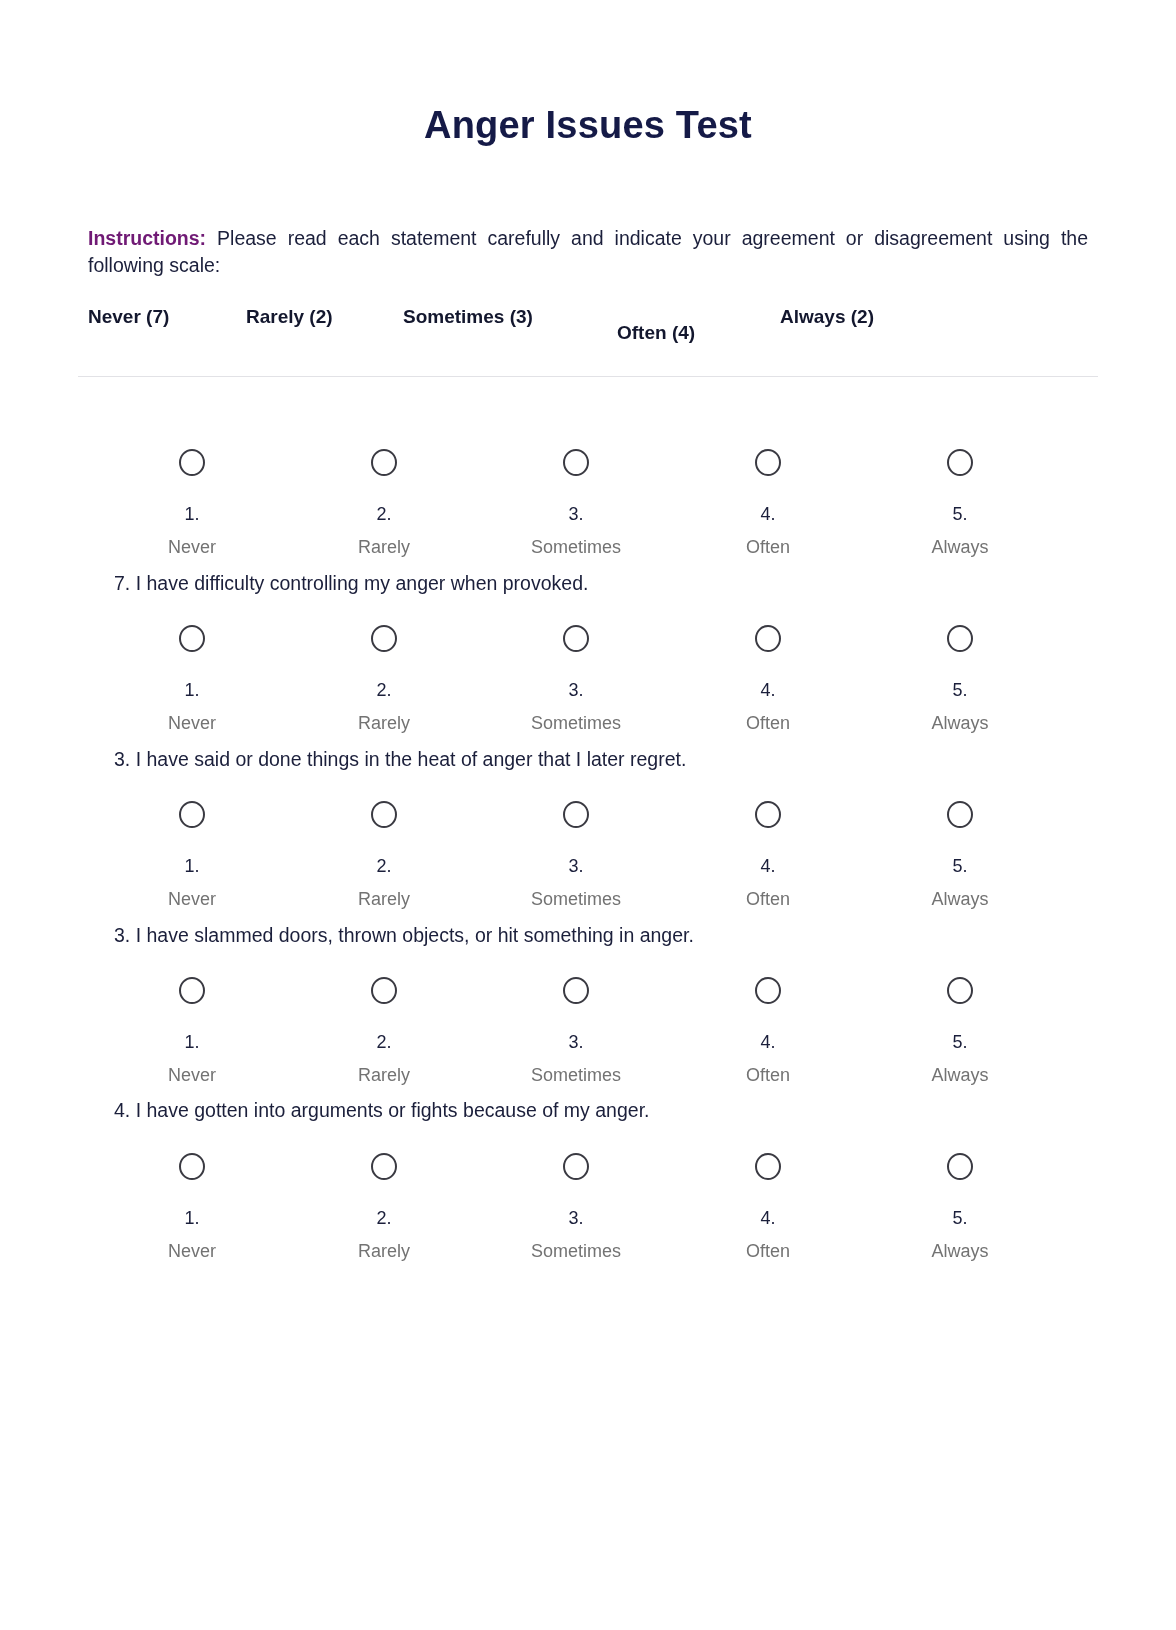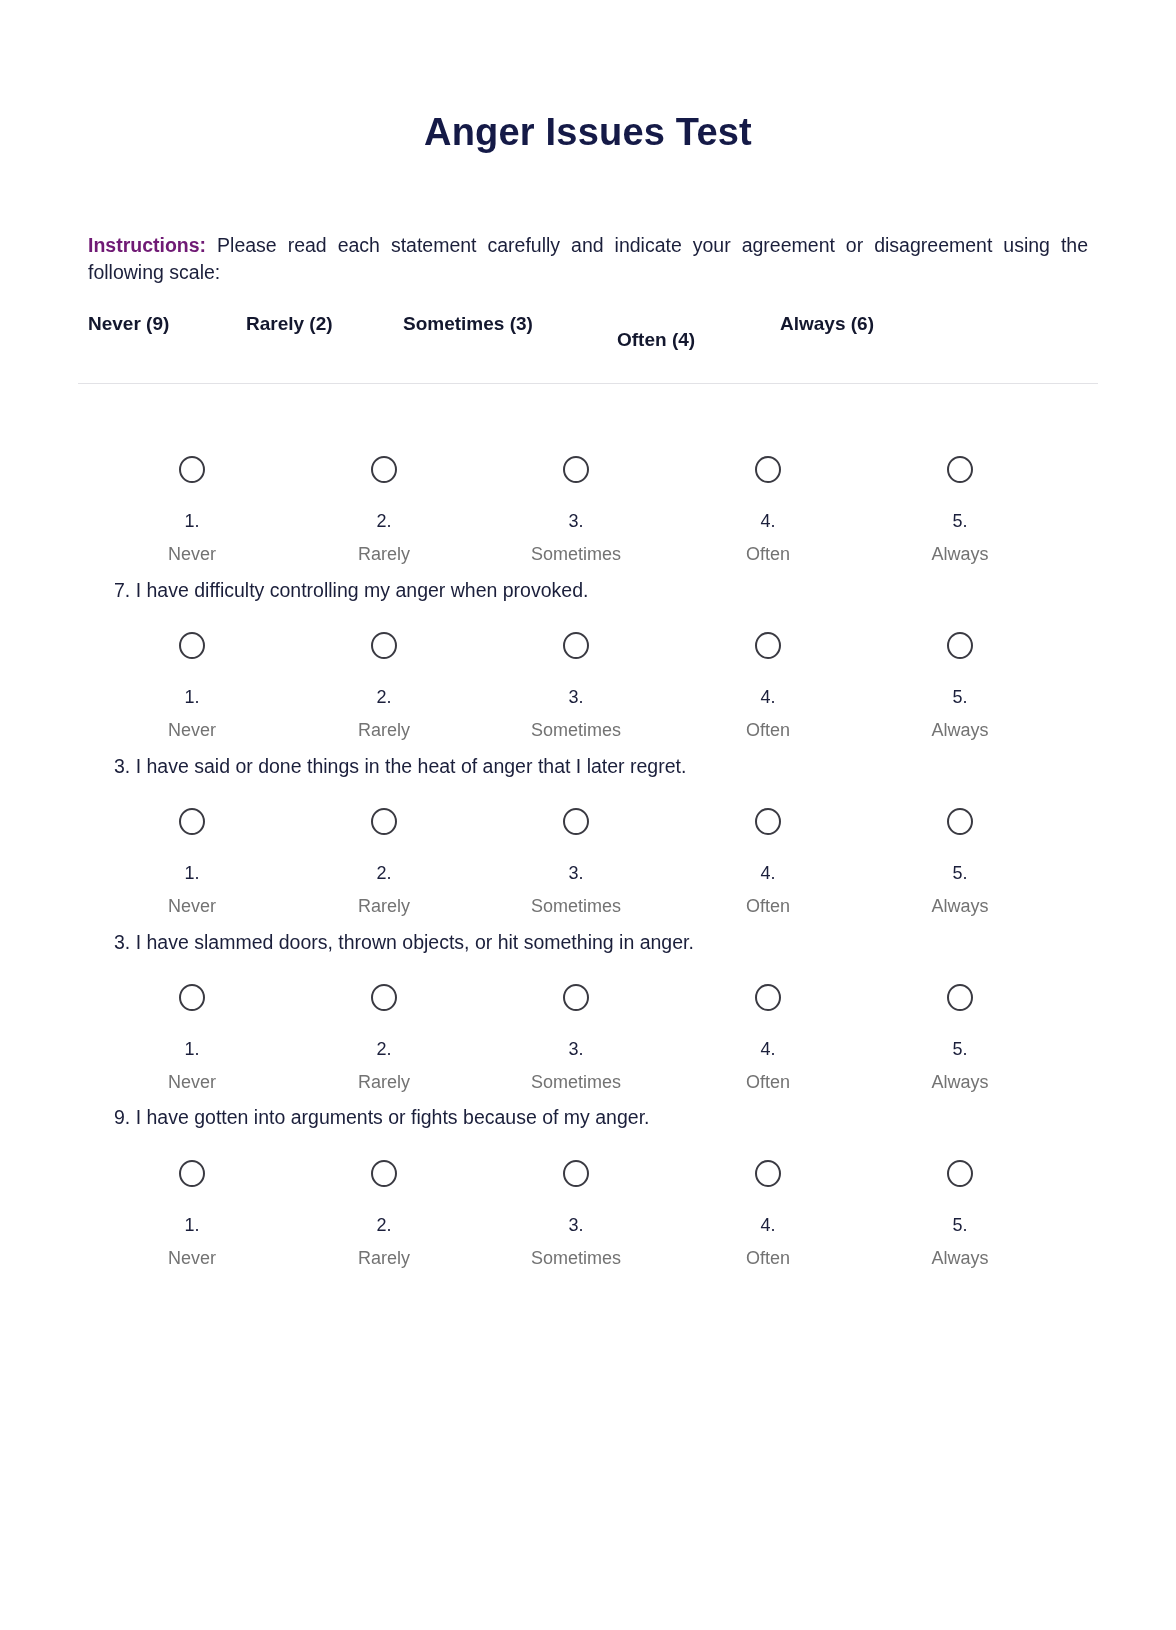--- a/index.html
+++ b/index.html
@@ -12,21 +12,21 @@
     height: 1630px;
     font-family: "Liberation Sans", sans-serif;
     color: #1b1f3b;
     position: relative;
     overflow: hidden;
   }
   .page {
     width: 1176px;
     height: 1630px;
     box-sizing: border-box;
-    padding: 16px;
+    padding: 9px;
     background: #ffffff;
   }
   .title {
     text-align: center;
     font-size: 38px;
     font-weight: bold;
     color: #151a47;
     letter-spacing: 0.2px;
     margin: 0;
     padding-top: 96px;
@@ -126,25 +126,25 @@
 <div class="page">
 
   <h1 class="title">Anger Issues Test</h1>
 
   <div class="instructions-block">
     <p class="instructions">
       <span class="lead">Instructions:</span><span> Please read each statement carefully and indicate your agreement or disagreement using the following scale:</span>
     </p>
 
     <div class="scale-row">
-      <span class="scale-item s1">Never (9)</span>
+      <span class="scale-item s1">Never (7)</span>
       <span class="scale-item s2">Rarely (2)</span>
       <span class="scale-item s3">Sometimes (3)</span>
       <span class="scale-item s4">Often (4)</span>
-      <span class="scale-item s5">Always (6)</span>
+      <span class="scale-item s5">Always (2)</span>
     </div>
   </div>
 
   <div class="divider"></div>
 
   <div class="questions">
 
     <div class="question">
       <div class="options">
         <div class="option">
@@ -262,21 +262,21 @@
         </div>
         <div class="option">
           <div class="radio"></div>
           <div class="opt-num">5.</div>
           <div class="opt-label">Always</div>
         </div>
       </div>
     </div>
 
     <div class="question">
-      <p class="q-text">9. I have gotten into arguments or fights because of my anger.</p>
+      <p class="q-text">4. I have gotten into arguments or fights because of my anger.</p>
       <div class="options">
         <div class="option">
           <div class="radio"></div>
           <div class="opt-num">1.</div>
           <div class="opt-label">Never</div>
         </div>
         <div class="option">
           <div class="radio"></div>
           <div class="opt-num">2.</div>
           <div class="opt-label">Rarely</div>

